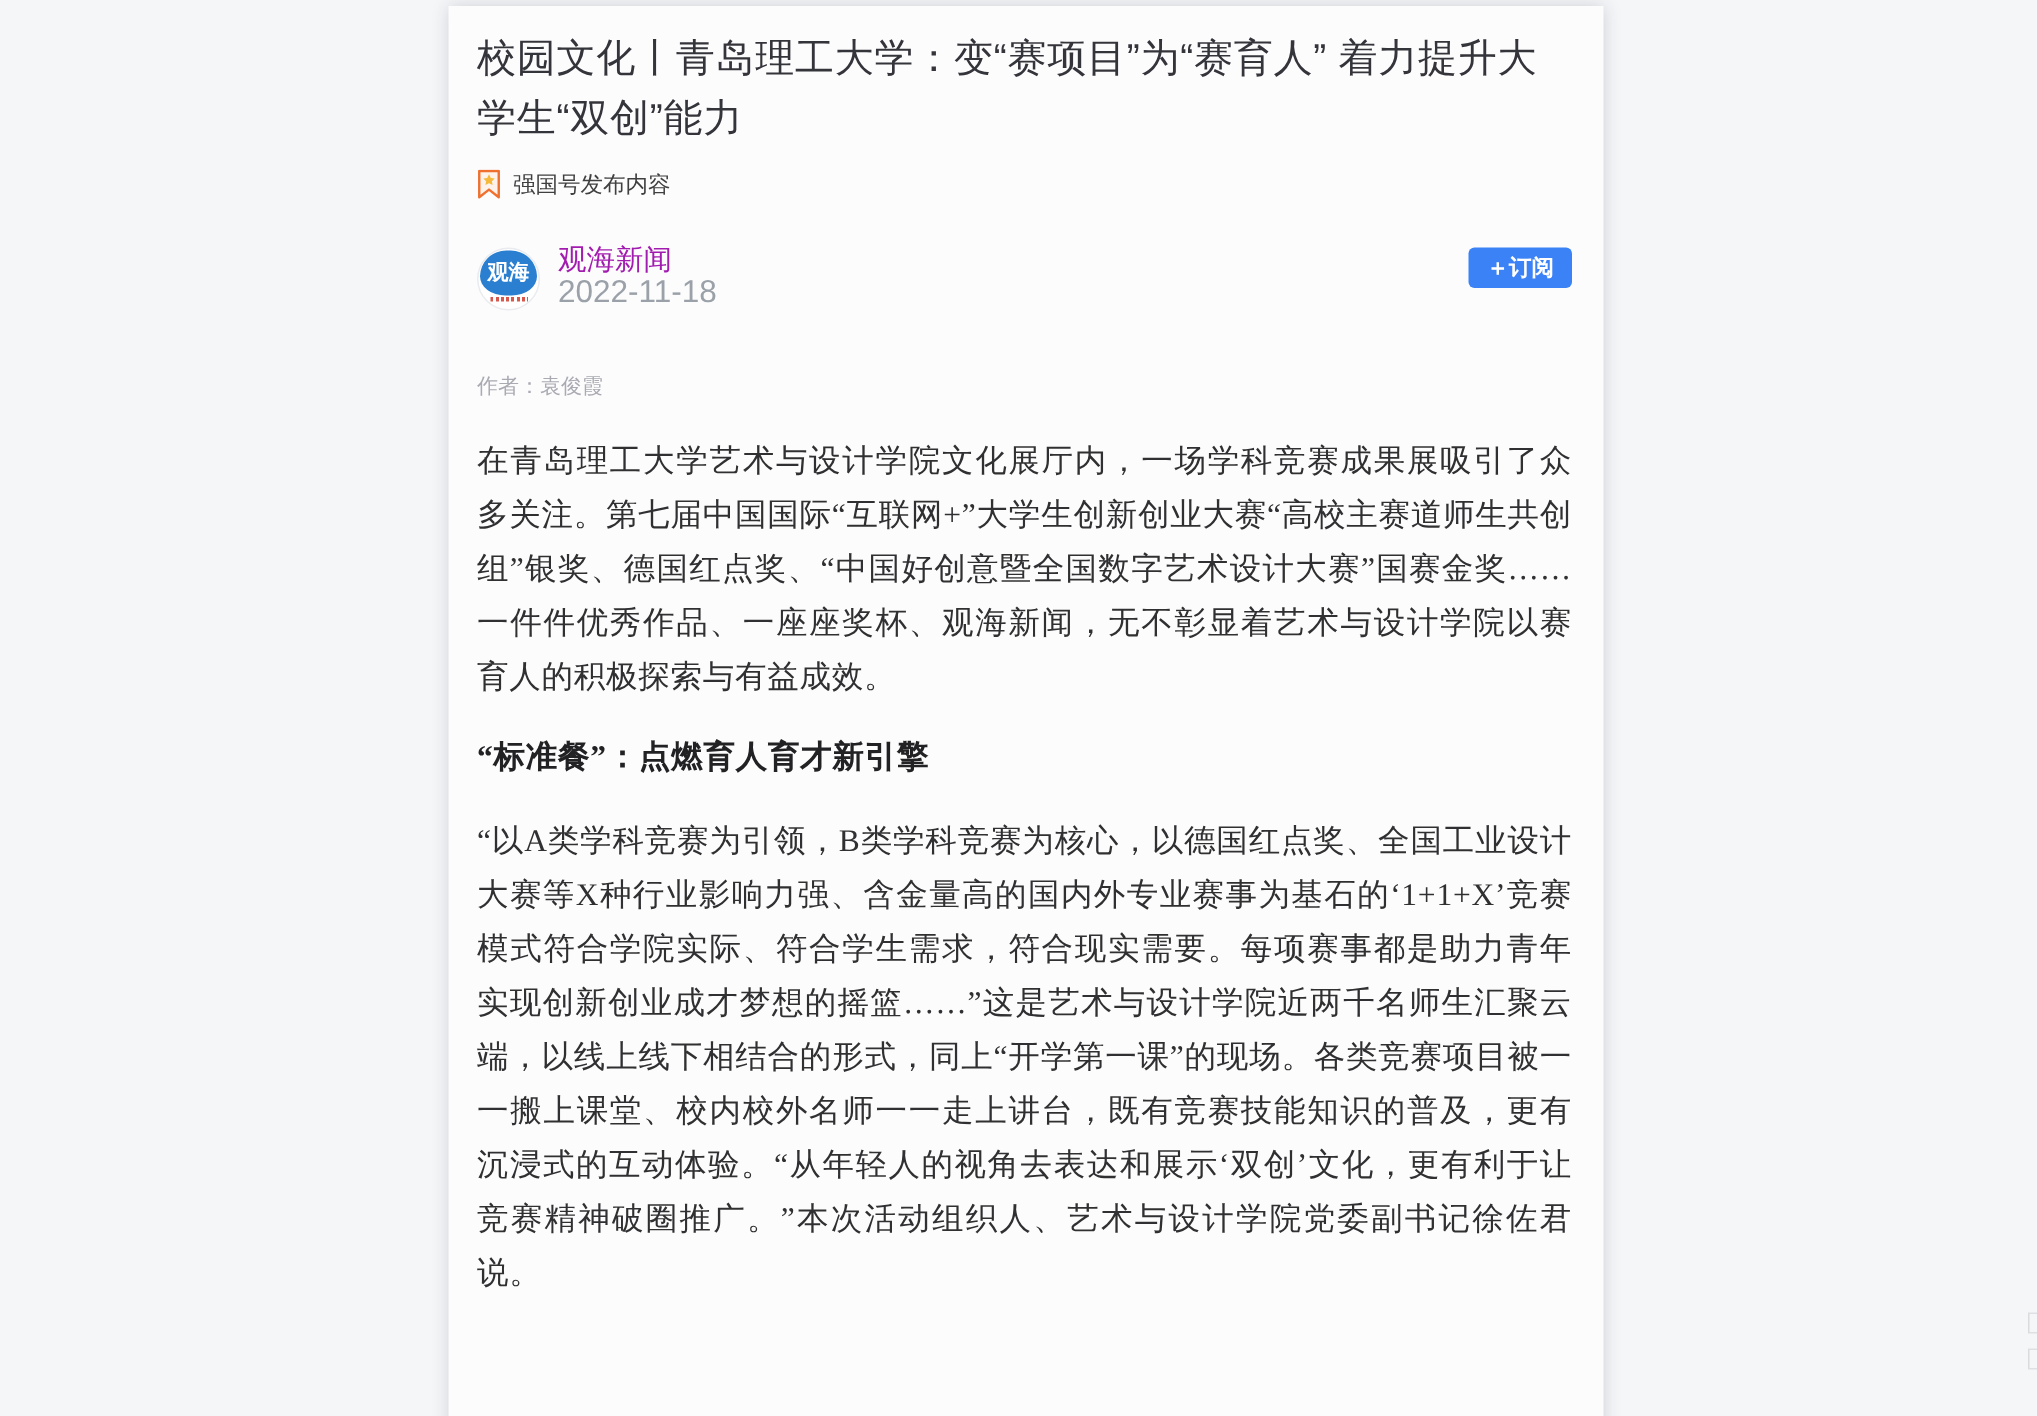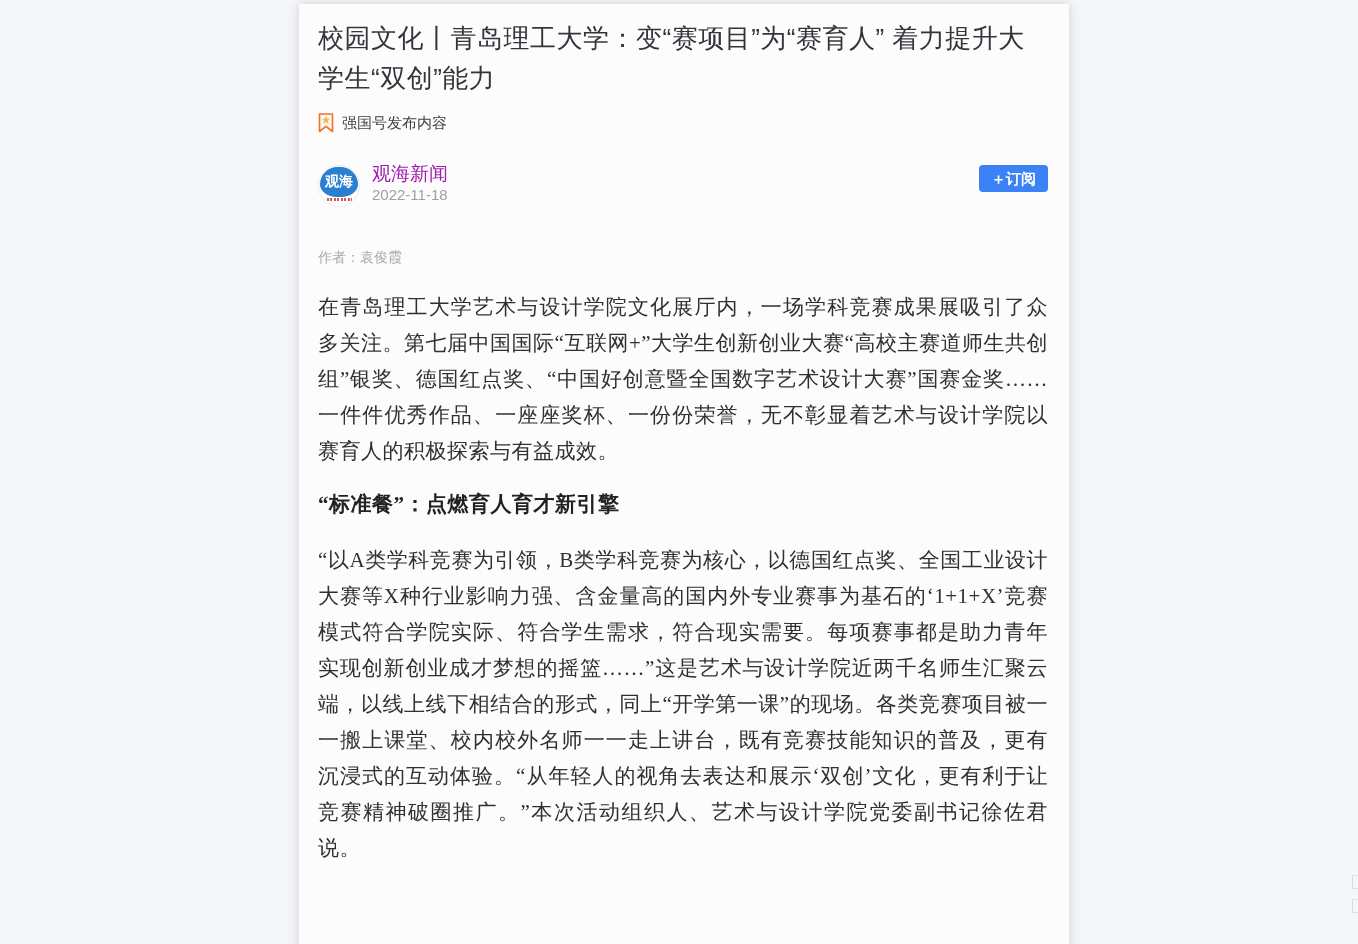--- a/index.html
+++ b/index.html
@@ -66,21 +66,21 @@
     letter-spacing: 0;
   }
   .avatar-tagline {
     position: absolute; left: 8px; bottom: 5px;
     width: 25px; height: 3px;
     background: repeating-linear-gradient(90deg, #cf3a2c 0 2px, transparent 2px 3.5px);
     opacity: 0.85;
   }
   .author-meta { margin-left: 12px; }
   .publisher-name { font-size: 19px; color: #a21caf; line-height: 18px; cursor: pointer; }
-  .publish-date { font-size: 15px; color: #9ba1a9; line-height: 16px; margin-top: 4px; }
+  .publish-date { font-size: 21px; color: #9ba1a9; line-height: 16px; margin-top: 4px; }
 
   .subscribe-button {
     margin-left: auto;
     height: 27px;
     padding: 0 12px;
     background: #3b82f6;
     color: #ffffff;
     border: none;
     border-radius: 4px;
     font-size: 15px;
@@ -163,21 +163,21 @@
       </div>
       <div class="author-meta">
         <div class="publisher-name">观海新闻</div>
         <div class="publish-date">2022-11-18</div>
       </div>
       <button class="subscribe-button">＋订阅</button>
     </div>
 
     <div class="byline">作者：袁俊霞</div>
 
-    <p class="article-paragraph">在青岛理工大学艺术与设计学院文化展厅内，一场学科竞赛成果展吸引了众多关注。第七届中国国际“互联网+”大学生创新创业大赛“高校主赛道师生共创组”银奖、德国红点奖、“中国好创意暨全国数字艺术设计大赛”国赛金奖……一件件优秀作品、一座座奖杯、一份份荣誉，无不彰显着艺术与设计学院以赛育人的积极探索与有益成效。</p>
+    <p class="article-paragraph">在青岛理工大学艺术与设计学院文化展厅内，一场学科竞赛成果展吸引了众多关注。第七届中国国际“互联网+”大学生创新创业大赛“高校主赛道师生共创组”银奖、德国红点奖、“中国好创意暨全国数字艺术设计大赛”国赛金奖……一件件优秀作品、一座座奖杯、观海新闻，无不彰显着艺术与设计学院以赛育人的积极探索与有益成效。</p>
 
 
     <h3 class="section-heading">“标准餐”：点燃育人育才新引擎</h3>
 
     <p class="article-paragraph">“以A类学科竞赛为引领，B类学科竞赛为核心，以德国红点奖、全国工业设计大赛等X种行业影响力强、含金量高的国内外专业赛事为基石的‘1+1+X’竞赛模式符合学院实际、符合学生需求，符合现实需要。每项赛事都是助力青年实现创新创业成才梦想的摇篮……”这是艺术与设计学院近两千名师生汇聚云端，以线上线下相结合的形式，同上“开学第一课”的现场。各类竞赛项目被一一搬上课堂、校内校外名师一一走上讲台，既有竞赛技能知识的普及，更有沉浸式的互动体验。“从年轻人的视角去表达和展示‘双创’文化，更有利于让竞赛精神破圈推广。”本次活动组织人、艺术与设计学院党委副书记徐佐君说。</p>
 
   </div>
 
   <div class="edge-widget-fragment"></div>
 

